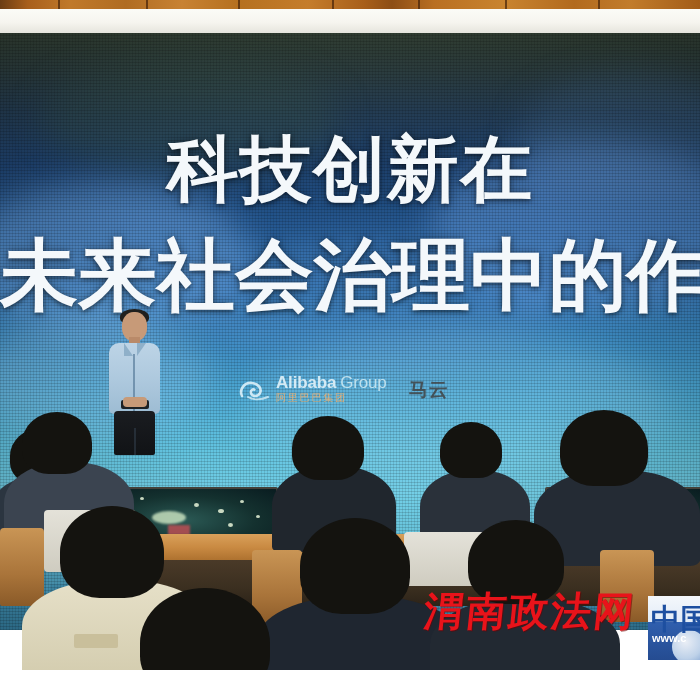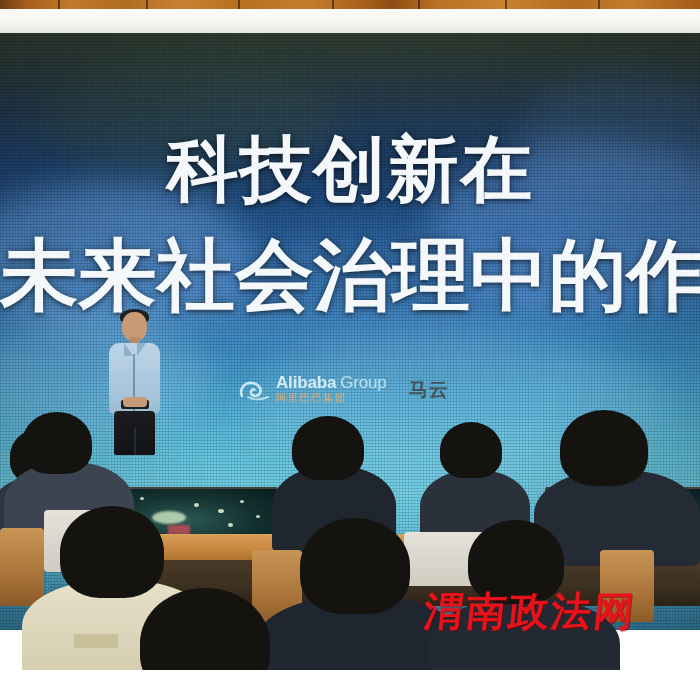--- a/index.html
+++ b/index.html
@@ -529,16 +529,21 @@
 
     <div class="shoulders" style="left:430px; top:198px; width:190px; height:100px; background:#222932;"></div>
     <div class="head" style="left:468px; top:120px; width:96px; height:84px;"></div>
 
     <div class="shoulders" style="left:96px; top:268px; width:232px; height:80px; background:#1a1d22;"></div>
     <div class="head" style="left:140px; top:188px; width:130px; height:110px;"></div>
   </div>
 
   <div class="wm-main">渭南政法网</div>
 
+  <div class="wm-badge">
+    <div class="wm-badge-circle"></div>
+    <div class="wm-badge-cn">中国</div>
+    <div class="wm-badge-url">www.c</div>
+  </div>
 
   <div class="bottom-border"></div>
 
 </div>
 
 </body></html>

